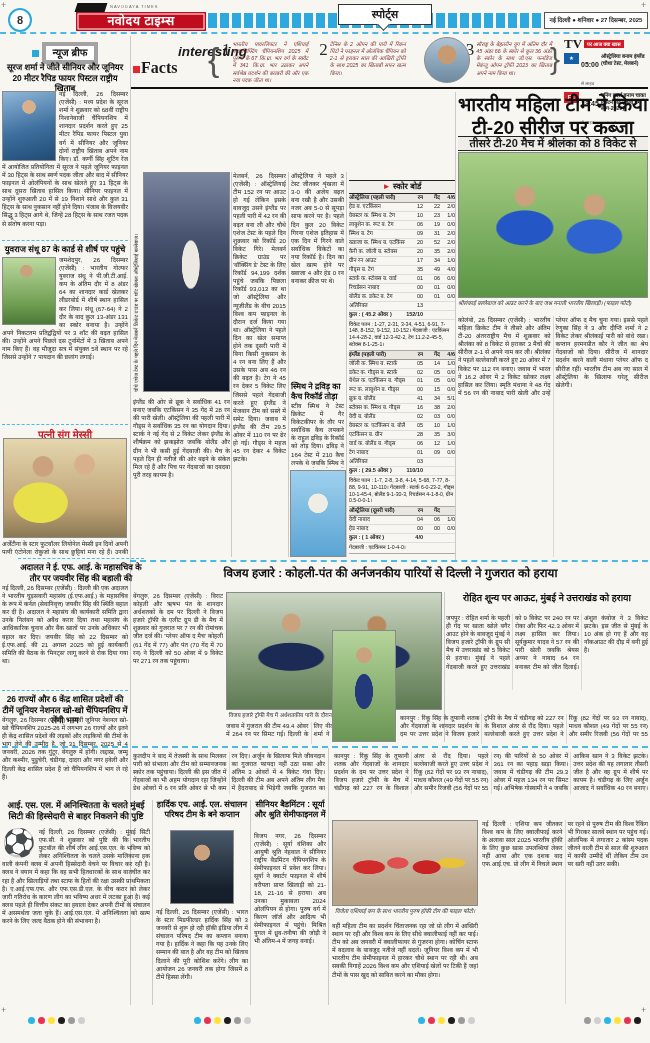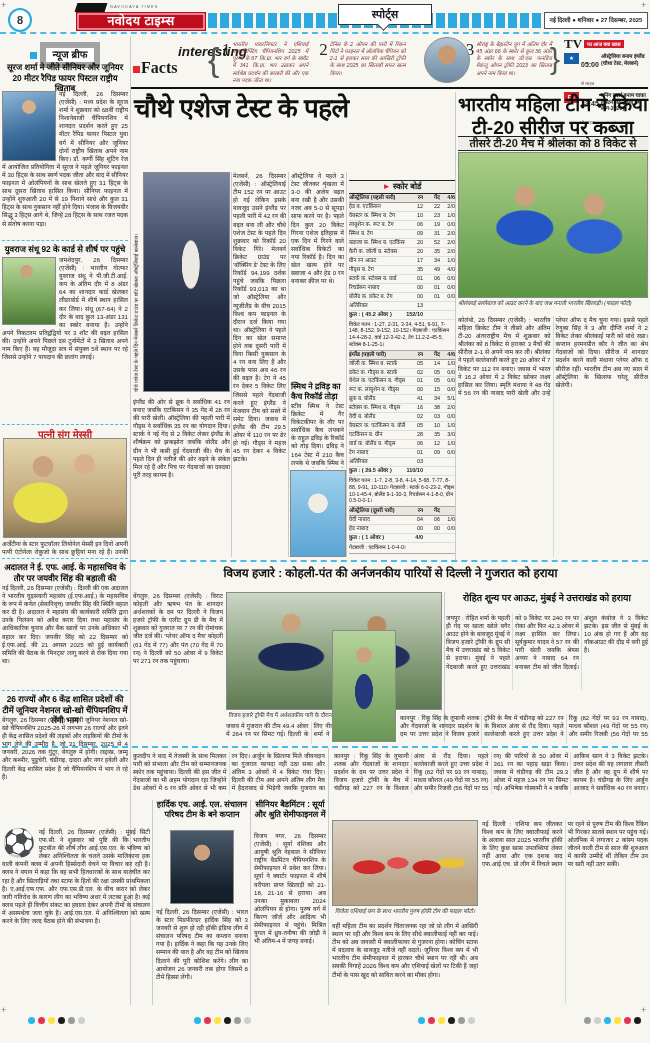--- a/index.html
+++ b/index.html
@@ -37,21 +37,21 @@
   .tvtag{background:#d11a28;color:#fff;font-size:5px;font-weight:bold;padding:1px 3px;line-height:1.2;}
   .chip{width:15px;height:11px;color:#fff;font-weight:bold;font-size:5.5px;text-align:center;line-height:11px;flex:0 0 15px;}
   .ch-star{background:#1460a8;}
   .ch-fc{background:#d6202a;}
   .tvtime{font-weight:bold;font-size:7px;line-height:1;}
   .tvfrom{font-size:4.5px;color:#555;line-height:1;}
   .tvevent{font-size:5.3px;font-weight:bold;line-height:1.25;color:#222;}
   .tvrow{display:flex;gap:2px;margin-top:3px;align-items:flex-start;}
   
   .briefhdr{display:flex;align-items:center;justify-content:center;gap:3px;}
-  .briefbox{border:6px solid #a3a3a3;padding:0 7px;font-weight:bold;font-size:10px;line-height:14px;background:#fff;}
+  .briefbox{border:4px solid #a3a3a3;padding:0 7px;font-weight:bold;font-size:10px;line-height:14px;background:#fff;}
   .bluesq{width:7px;height:7px;background:#2aa9dc;}
   
   .lead-h{font-weight:bold;font-size:26px;line-height:1.12;color:#101010;letter-spacing:-.5px;}
   .lead-h .blue{color:#1799d5;}
   .vcap{writing-mode:vertical-rl;transform:rotate(180deg);font-size:5px;line-height:1.25;color:#222;}
   
   .sbtitle{font-weight:bold;font-size:8.2px;text-align:center;border-top:1.5px solid #222;border-bottom:1px solid #222;line-height:12px;background:#f1efe9;}
   .sbtitle .arrow{color:#d6202a;}
   .sb-row{display:grid;grid-template-columns:1fr 18px 17px 15px;font-size:5.5px;line-height:1.45;border-bottom:0.5px solid #ddd;}
   .sb-row span{overflow:hidden;white-space:nowrap;}
@@ -171,35 +171,34 @@
 
   <div class="abs briefhdr" style="left:2px;top:42px;width:126px;">
     <span class="bluesq"></span>
     <span class="briefbox">न्यूज ब्रीफ</span>
   </div>
   <div class="abs headline-sm" style="left:2px;top:62px;width:126px;">सूरज शर्मा ने जीते सीनियर और जूनियर 20 मीटर रैपिड फायर पिस्टल राष्ट्रीय खिताब</div>
   <div class="abs bodytxt" style="left:2px;top:90px;width:126px;height:148px;overflow:hidden;">
     <span class="ph ph-shooter" style="float:left;width:54px;height:70px;margin:1px 3px 1px 0;display:block;"></span>
     <span>नई दिल्ली, 26 दिसम्बर (एजेंसी) : मध्य प्रदेश के सूरज शर्मा ने शुक्रवार को 68वीं राष्ट्रीय निशानेबाजी चैंपियनशिप में शानदार प्रदर्शन करते हुए 25 मीटर रैपिड फायर पिस्टल युवा वर्ग में सीनियर और जूनियर दोनों राष्ट्रीय खिताब अपने नाम किए। डॉ. कर्णी सिंह शूटिंग रेंज में आयोजित प्रतियोगिता में सूरज ने पहले जूनियर फाइनल में 30 हिट्स के साथ स्वर्ण पदक जीता और बाद में सीनियर फाइनल में ओलंपियनों के साथ खेलते हुए 31 हिट्स के साथ दूसरा खिताब हासिल किया। सीनियर फाइनल में उन्होंने शुरुआती 20 में से 19 निशाने साधे और कुल 31 हिट्स के साथ नुकसान नहीं होने दिया। पंजाब के विजयवीर सिद्धू 3 हिट्स आगे थे, जिन्हें 28 हिट्स के साथ रजत पदक से संतोष करना पड़ा।</span>
   </div>
-  <div class="abs headline-sm" style="left:2px;top:240px;width:126px;border-top:1px dashed #49b9e6;padding-top:3px;">युवराज संधू 92 के कार्ड से शीर्ष पर पहुंचे</div>
+  <div class="abs headline-sm" style="left:2px;top:240px;width:126px;border-top:1px dashed #49b9e6;padding-top:3px;">युवराज संधू 87 के कार्ड से शीर्ष पर पहुंचे</div>
   <div class="abs bodytxt" style="left:2px;top:256px;width:126px;height:164px;overflow:hidden;">
     <span class="ph ph-golfer" style="float:left;width:54px;height:68px;margin:1px 3px 1px 0;display:block;"></span>
     <span>जमशेदपुर, 26 दिसम्बर (एजेंसी) : भारतीय गोल्फर युवराज संधू ने पी.जी.टी.आई. कप के अंतिम दौर में 8 अंडर 64 का शानदार कार्ड खेलकर लीडरबोर्ड में शीर्ष स्थान हासिल कर लिया। संधू (67-64) ने 2 दौर के बाद कुल 13-अंडर 131 का स्कोर बनाया है। उन्होंने अपने निकटतम प्रतिद्वंद्वियों पर 3 शॉट की बढ़त हासिल की। उन्होंने अपने पिछले दस टूर्नामेंटों में 3 खिताब अपने नाम किए हैं। वह मौजूदा सत्र में संयुक्त 5वें स्थान पर रहे जिससे उन्होंने 7 पायदान की छलांग लगाई।</span>
   </div>
   <div class="abs messi-h" style="left:2px;top:424px;width:126px;border-top:1px dashed #49b9e6;padding-top:2px;">पत्नी संग मेस्सी</div>
   <div class="abs ph ph-messi" style="left:3px;top:438px;width:124px;height:100px;"></div>
   <div class="abs bodytxt" style="left:2px;top:540px;width:126px;height:16px;overflow:hidden;">अर्जेंटीना के स्टार फुटबॉलर लियोनेल मेस्सी इन दिनों अपनी पत्नी एंटोनेला रोकुजो के साथ छुट्टियां मना रहे हैं। उनकी यह तस्वीर सोशल मीडिया पर खूब वायरल हो रही है।</div>
-  <div class="abs headline-sm" style="left:2px;top:558px;width:126px;border-top:1px dashed #49b9e6;padding-top:3px;">अदालत ने ई. एफ. आई. के महासचिव के तौर पर जयवीर सिंह की बहाली की</div>
+  <div class="abs headline-sm" style="left:18px;top:558px;width:126px;border-top:1px dashed #49b9e6;padding-top:3px;">अदालत ने ई. एफ. आई. के महासचिव के तौर पर जयवीर सिंह की बहाली की</div>
   <div class="abs bodytxt" style="left:2px;top:584px;width:126px;height:104px;overflow:hidden;">नई दिल्ली, 26 दिसम्बर (एजेंसी) : दिल्ली की एक अदालत ने भारतीय घुड़सवारी महासंघ (ई.एफ.आई.) के महासचिव के रूप में कर्नल (सेवानिवृत्त) जयवीर सिंह की स्थिति बहाल कर दी है। अदालत ने महासंघ की कार्यकारी समिति द्वारा उनके निलंबन को अवैध करार दिया तथा महासंघ के आधिकारिक चुनाव और बैंक खातों पर उनके अधिकार भी बहाल कर दिए। जयवीर सिंह को 22 दिसम्बर को ई.एफ.आई. की 21 अगस्त 2025 को हुई कार्यकारी समिति की बैठक के 'मिनट्स' लागू करने से रोक दिया गया था।</div>
   <div class="abs headline-sm" style="left:2px;top:690px;width:126px;border-top:1px dashed #49b9e6;padding-top:3px;">26 राज्यों और 6 केंद्र शासित प्रदेशों की टीमें जूनियर नेशनल खो-खो चैंपियनशिप में लेंगी भाग</div>
   <div class="abs bodytxt" style="left:2px;top:716px;width:126px;height:76px;overflow:hidden;">बेंगलुरु, 26 दिसम्बर (एजेंसी) : 44वीं जूनियर नेशनल खो-खो चैंपियनशिप 2025-26 में लगभग 26 राज्यों और इतने ही केंद्र शासित प्रदेशों की लड़कों और लड़कियों की टीमों के भाग लेने की उम्मीद है, जो 31 दिसम्बर, 2025 से 4 जनवरी, 2026 तक गुंटूर, बेंगलुरु में होंगी। लद्दाख, जम्मू और कश्मीर, पुडुचेरी, चंडीगढ़, दादरा और नगर हवेली और दिल्ली केंद्र शासित प्रदेश हैं जो चैंपियनशिप में भाग ले रहे हैं।</div>
 
   <div class="abs lead-h" style="left:134px;top:94px;width:320px;">
-    <div>चौथे एशेज टेस्ट के पहले</div>
   </div>
   <div class="abs vcap" style="left:133px;top:172px;height:220px;width:9px;">चौथे एशेज टेस्ट के पहले दिन मेलबर्न क्रिकेट ग्राउंड पर शॉट खेलता ऑस्ट्रेलियाई बल्लेबाज।</div>
   <div class="abs ph ph-ashes" style="left:143px;top:172px;width:87px;height:220px;"></div>
   <div class="abs bodytxt" style="left:233px;top:172px;width:53px;height:385px;overflow:hidden;">
     <span>मेलबर्न, 26 दिसम्बर (एजेंसी) : ऑस्ट्रेलियाई टीम 152 रन पर आउट हो गई लेकिन इसके बावजूद उसने इंग्लैंड पर पहली पारी में 42 रन की बढ़त बना ली और चौथे एशेज टेस्ट के पहले दिन शुक्रवार को रिकॉर्ड 20 विकेट गिरे। मेलबर्न क्रिकेट ग्राउंड पर 'बॉक्सिंग डे' टेस्ट के लिए रिकॉर्ड 94,199 दर्शक पहुंचे जबकि पिछला रिकॉर्ड 93,013 का था जो ऑस्ट्रेलिया और न्यूजीलैंड के बीच 2015 विश्व कप फाइनल के दौरान दर्ज किया गया था।</span> <span>ऑस्ट्रेलिया ने पहले दिन का खेल समाप्त होने तक दूसरी पारी में बिना किसी नुकसान के 4 रन बना लिए हैं और उसके पास अब 46 रन की बढ़त है। टेग ने 45 रन देकर 5 विकेट लिए जिससे पहले गेंदबाजी करते हुए इंग्लैंड ने मेजबान टीम को सस्ते में समेट दिया। जवाब में इंग्लैंड की टीम 29.5 ओवर में 110 रन पर ढेर हो गई। गौड्स ने महज 45 रन देकर 4 विकेट झटके।</span>
   </div>
   <div class="abs bodytxt" style="left:291px;top:172px;width:53px;height:208px;overflow:hidden;">ऑस्ट्रेलिया ने पहले 3 टेस्ट जीतकर शृंखला में 3-0 की अजेय बढ़त बना रखी है और उसकी नजर अब 5-0 से सूपड़ा साफ करने पर है। पहले दिन कुल 20 विकेट गिरना एशेज इतिहास में एक दिन में गिरने वाले सर्वाधिक विकेटों का नया रिकॉर्ड है। दिन का खेल खत्म होने पर ख्वाजा 4 और हेड 0 रन बनाकर क्रीज पर थे।</div>
   <div class="abs bodytxt" style="left:133px;top:398px;width:97px;height:158px;overflow:hidden;">इंग्लैंड की ओर से ब्रूक ने सर्वाधिक 41 रन बनाए जबकि एटकिंसन ने 35 गेंद में 28 रन की पारी खेली। ऑस्ट्रेलिया की पहली पारी में गौड्स ने सर्वाधिक 35 रन का योगदान दिया। स्टार्क ने नई गेंद से 2 विकेट लेकर इंग्लैंड के शीर्षक्रम को झकझोरा जबकि बोलैंड और ग्रीन ने भी कसी हुई गेंदबाजी की। मैच के पहले दिन ही नतीजे की ओर बढ़ने के संकेत मिल रहे हैं और पिच पर गेंदबाजों का दबदबा पूरी तरह कायम है।</div>
   <div class="abs" style="left:291px;top:382px;width:55px;font-weight:bold;font-size:8px;line-height:1.2;color:#0e0e0e;">स्मिथ ने द्रविड़ का कैच रिकॉर्ड तोड़ा</div>
   <div class="abs bodytxt" style="left:291px;top:402px;width:53px;height:66px;overflow:hidden;">स्टीव स्मिथ ने टेस्ट क्रिकेट में गैर विकेटकीपर के तौर पर सर्वाधिक कैच लपकने के राहुल द्रविड़ के रिकॉर्ड को तोड़ दिया। द्रविड़ ने 164 टेस्ट में 210 कैच लपके थे जबकि स्मिथ ने शुक्रवार को अपने 122वें टेस्ट में 211वां और 212वां कैच लपककर यह रिकॉर्ड अपने नाम कर लिया।</div>
@@ -472,20 +471,21 @@
   <div class="abs bodytxt cols2" style="left:226px;top:722px;width:170px;height:22px;overflow:hidden;">जवाब में गुजरात की टीम 49.4 ओवर में 264 रन पर सिमट गई। दिल्ली के लिए नीतीश राणा ने 3 जबकि सुयश शर्मा ने 2 विकेट झटके। गुजरात के कप्तान ने 83 रन की पारी खेली लेकिन आखिरी ओवरों में नियमित अंतराल पर विकेट गिरने से टीम जीत से चूक गई।</div>
   <div class="abs sub-h" style="left:446px;top:592px;width:202px;">रोहित शून्य पर आऊट, मुंबई ने उत्तराखंड को हराया</div>
   <div class="abs bodytxt cols3" style="left:446px;top:614px;width:202px;height:76px;overflow:hidden;">जयपुर : रोहित शर्मा के पहली ही गेंद पर खाता खोले बगैर आउट होने के बावजूद मुंबई ने विजय हजारे ट्रॉफी के ग्रुप सी मैच में उत्तराखंड को 5 विकेट से हराया। मुंबई ने पहले गेंदबाजी करते हुए उत्तराखंड को 9 विकेट पर 240 रन पर रोका और फिर 42.3 ओवर में लक्ष्य हासिल कर लिया। सूर्यकुमार यादव ने 57 रन की पारी खेली जबकि श्रेयस अय्यर ने नाबाद 64 रन बनाकर टीम को जीत दिलाई। अंशुल कंबोज ने 3 विकेट झटके। इस जीत से मुंबई के 10 अंक हो गए हैं और वह नॉकआउट की दौड़ में बनी हुई है।</div>
   <div class="abs bodytxt cols3" style="left:400px;top:714px;width:248px;height:30px;overflow:hidden;">कानपुर : रिंकू सिंह के तूफानी शतक और गेंदबाजों के शानदार प्रदर्शन के दम पर उत्तर प्रदेश ने विजय हजारे ट्रॉफी के मैच में चंडीगढ़ को 227 रन के विशाल अंतर से रौंद दिया। पहले बल्लेबाजी करते हुए उत्तर प्रदेश ने रिंकू (82 गेंदों पर 93 रन नाबाद), माधव कौशल (49 गेंदों पर 55 रन) और समीर रिजवी (56 गेंदों पर 55 रन) की पारियों से 50 ओवर में 361 रन का पहाड़ खड़ा किया। जवाब में चंडीगढ़ की टीम 29.3 ओवर में महज 134 रन पर सिमट गई। अभिषेक गोस्वामी ने 4 जबकि आकिब खान ने 3 विकेट झटके। उत्तर प्रदेश की यह लगातार तीसरी जीत है और वह ग्रुप में शीर्ष पर कायम है। चंडीगढ़ के लिए अर्जुन आजाद ने सर्वाधिक 40 रन बनाए। कप्तान ने हार के बाद बल्लेबाजों के रवैये पर नाराजगी जताई और कहा कि बड़े लक्ष्य के सामने शुरुआती विकेट गंवाना टीम को भारी पड़ा।</div>
 
   <div class="abs hrule-dash" style="left:2px;top:746px;width:646px;"></div>
   <div class="abs bodytxt cols2" style="left:133px;top:752px;width:192px;height:42px;overflow:hidden;">कुलदीप ने बाद में तेजस्वी के साथ मिलकर पारी को संभाला और टीम को सम्मानजनक स्कोर तक पहुंचाया। दिल्ली की इस जीत में गेंदबाजों का भी अहम योगदान रहा जिन्होंने डेथ ओवरों में 6 रन प्रति ओवर से भी कम रन दिए। अर्जुन के खिलाफ मिले जीवनदान का गुजरात फायदा नहीं उठा सका और अंतिम 3 ओवरों में 4 विकेट गंवा दिए। दिल्ली की टीम अब अपने अंतिम लीग मैच में हैदराबाद से भिड़ेगी जबकि गुजरात का सामना सौराष्ट्र से होगा। इस जीत से दिल्ली के 4 मैचों में 12 अंक हो गए हैं और वह अंक तालिका में शीर्ष पर पहुंच गई है।</div>
   <div class="abs bodytxt cols4" style="left:334px;top:752px;width:314px;height:42px;overflow:hidden;">कानपुर : रिंकू सिंह के तूफानी शतक और गेंदबाजों के शानदार प्रदर्शन के दम पर उत्तर प्रदेश ने विजय हजारे ट्रॉफी के मैच में चंडीगढ़ को 227 रन के विशाल अंतर से रौंद दिया। पहले बल्लेबाजी करते हुए उत्तर प्रदेश ने रिंकू (82 गेंदों पर 93 रन नाबाद), माधव कौशल (49 गेंदों पर 55 रन) और समीर रिजवी (56 गेंदों पर 55 रन) की पारियों से 50 ओवर में 361 रन का पहाड़ खड़ा किया। जवाब में चंडीगढ़ की टीम 29.3 ओवर में महज 134 रन पर सिमट गई। अभिषेक गोस्वामी ने 4 जबकि आकिब खान ने 3 विकेट झटके। उत्तर प्रदेश की यह लगातार तीसरी जीत है और वह ग्रुप में शीर्ष पर कायम है। चंडीगढ़ के लिए अर्जुन आजाद ने सर्वाधिक 40 रन बनाए। कप्तान ने हार के बाद बल्लेबाजों के रवैये पर नाराजगी जताई और कहा कि बड़े लक्ष्य के सामने शुरुआती विकेट गंवाना टीम को भारी पड़ा।</div>
   <div class="abs ph ph-rinku" style="left:332px;top:630px;width:64px;height:112px;"></div>
 
+  <div class="abs headline-sm" style="left:2px;top:800px;width:148px;font-size:8.6px;">आई. एस. एल. में अनिश्चितता के चलते मुंबई सिटी की हिस्सेदारी से बाहर निकलने की पुष्टि</div>
   <div class="abs bodytxt" style="left:2px;top:828px;width:148px;height:176px;overflow:hidden;">
     <span class="football">⚽</span>
     <span>नई दिल्ली, 26 दिसम्बर (एजेंसी) : मुंबई सिटी एफ.सी. ने शुक्रवार को पुष्टि की कि भारतीय फुटबॉल की शीर्ष लीग आई.एस.एल. के भविष्य को लेकर अनिश्चितता के चलते उसके मालिकाना हक वाली कंपनी क्लब में अपनी हि‍स्सेदारी बेचने पर विचार कर रही है। क्लब ने बयान में कहा कि वह सभी हितधारकों के साथ बातचीत कर रहा है और खिलाड़ियों तथा स्टाफ के हितों की रक्षा उसकी प्राथमिकता है। ए.आई.एफ.एफ. और एफ.एस.डी.एल. के बीच करार को लेकर जारी गतिरोध के कारण लीग का भविष्य अधर में लटका हुआ है। कई क्लब पहले ही वित्तीय संकट का हवाला देकर अपनी टीमों के संचालन में असमर्थता जता चुके हैं। आई.एस.एल. में अनिश्चितता को खत्म करने के लिए जल्द बैठक होने की संभावना है।</span>
   </div>
   <div class="abs headline-sm" style="left:156px;top:800px;width:92px;font-size:8.2px;">हार्दिक एच. आई. एल. संचालन परिषद टीम के बने कप्तान</div>
   <div class="abs ph ph-hardik" style="left:170px;top:830px;width:64px;height:74px;"></div>
   <div class="abs bodytxt" style="left:156px;top:908px;width:92px;height:96px;overflow:hidden;">नई दिल्ली, 26 दिसम्बर (एजेंसी) : भारत के स्टार मिडफील्डर हार्दिक सिंह को 3 जनवरी से शुरू हो रही हॉकी इंडिया लीग में संचालन परिषद टीम का कप्तान बनाया गया है। हार्दिक ने कहा कि यह उनके लिए सम्मान की बात है और वह टीम को खिताब दिलाने की पूरी कोशिश करेंगे। लीग का आयोजन 26 जनवरी तक होगा जिसमें 8 टीमें हिस्सा लेंगी।</div>
   <div class="abs headline-sm" style="left:254px;top:800px;width:72px;font-size:8.2px;">सीनियर बैडमिंटन : सूर्या और श्रुति सेमीफाइनल में</div>
   <div class="abs bodytxt" style="left:254px;top:832px;width:72px;height:172px;overflow:hidden;">विजय नगर, 26 दिसम्बर (एजेंसी) : सूर्या वंशिका और आयुषी श्रुति नेहवाल ने सीनियर राष्ट्रीय बैडमिंटन चैंपियनशिप के सेमीफाइनल में प्रवेश कर लिया। सूर्या ने क्वार्टर फाइनल में शीर्ष वरीयता प्राप्त खिलाड़ी को 21-18, 21-16 से हराया। अब उनका मुकाबला 2024 ओलंपियन से होगा। पुरुष वर्ग में किरण जॉर्ज और आदित्य भी सेमीफाइनल में पहुंचे। मिश्रित युगल में ध्रुव-तनीषा की जोड़ी ने भी अंतिम-4 में जगह बनाई।</div>
   <div class="abs ph ph-hockey" style="left:332px;top:820px;width:146px;height:86px;"></div>

